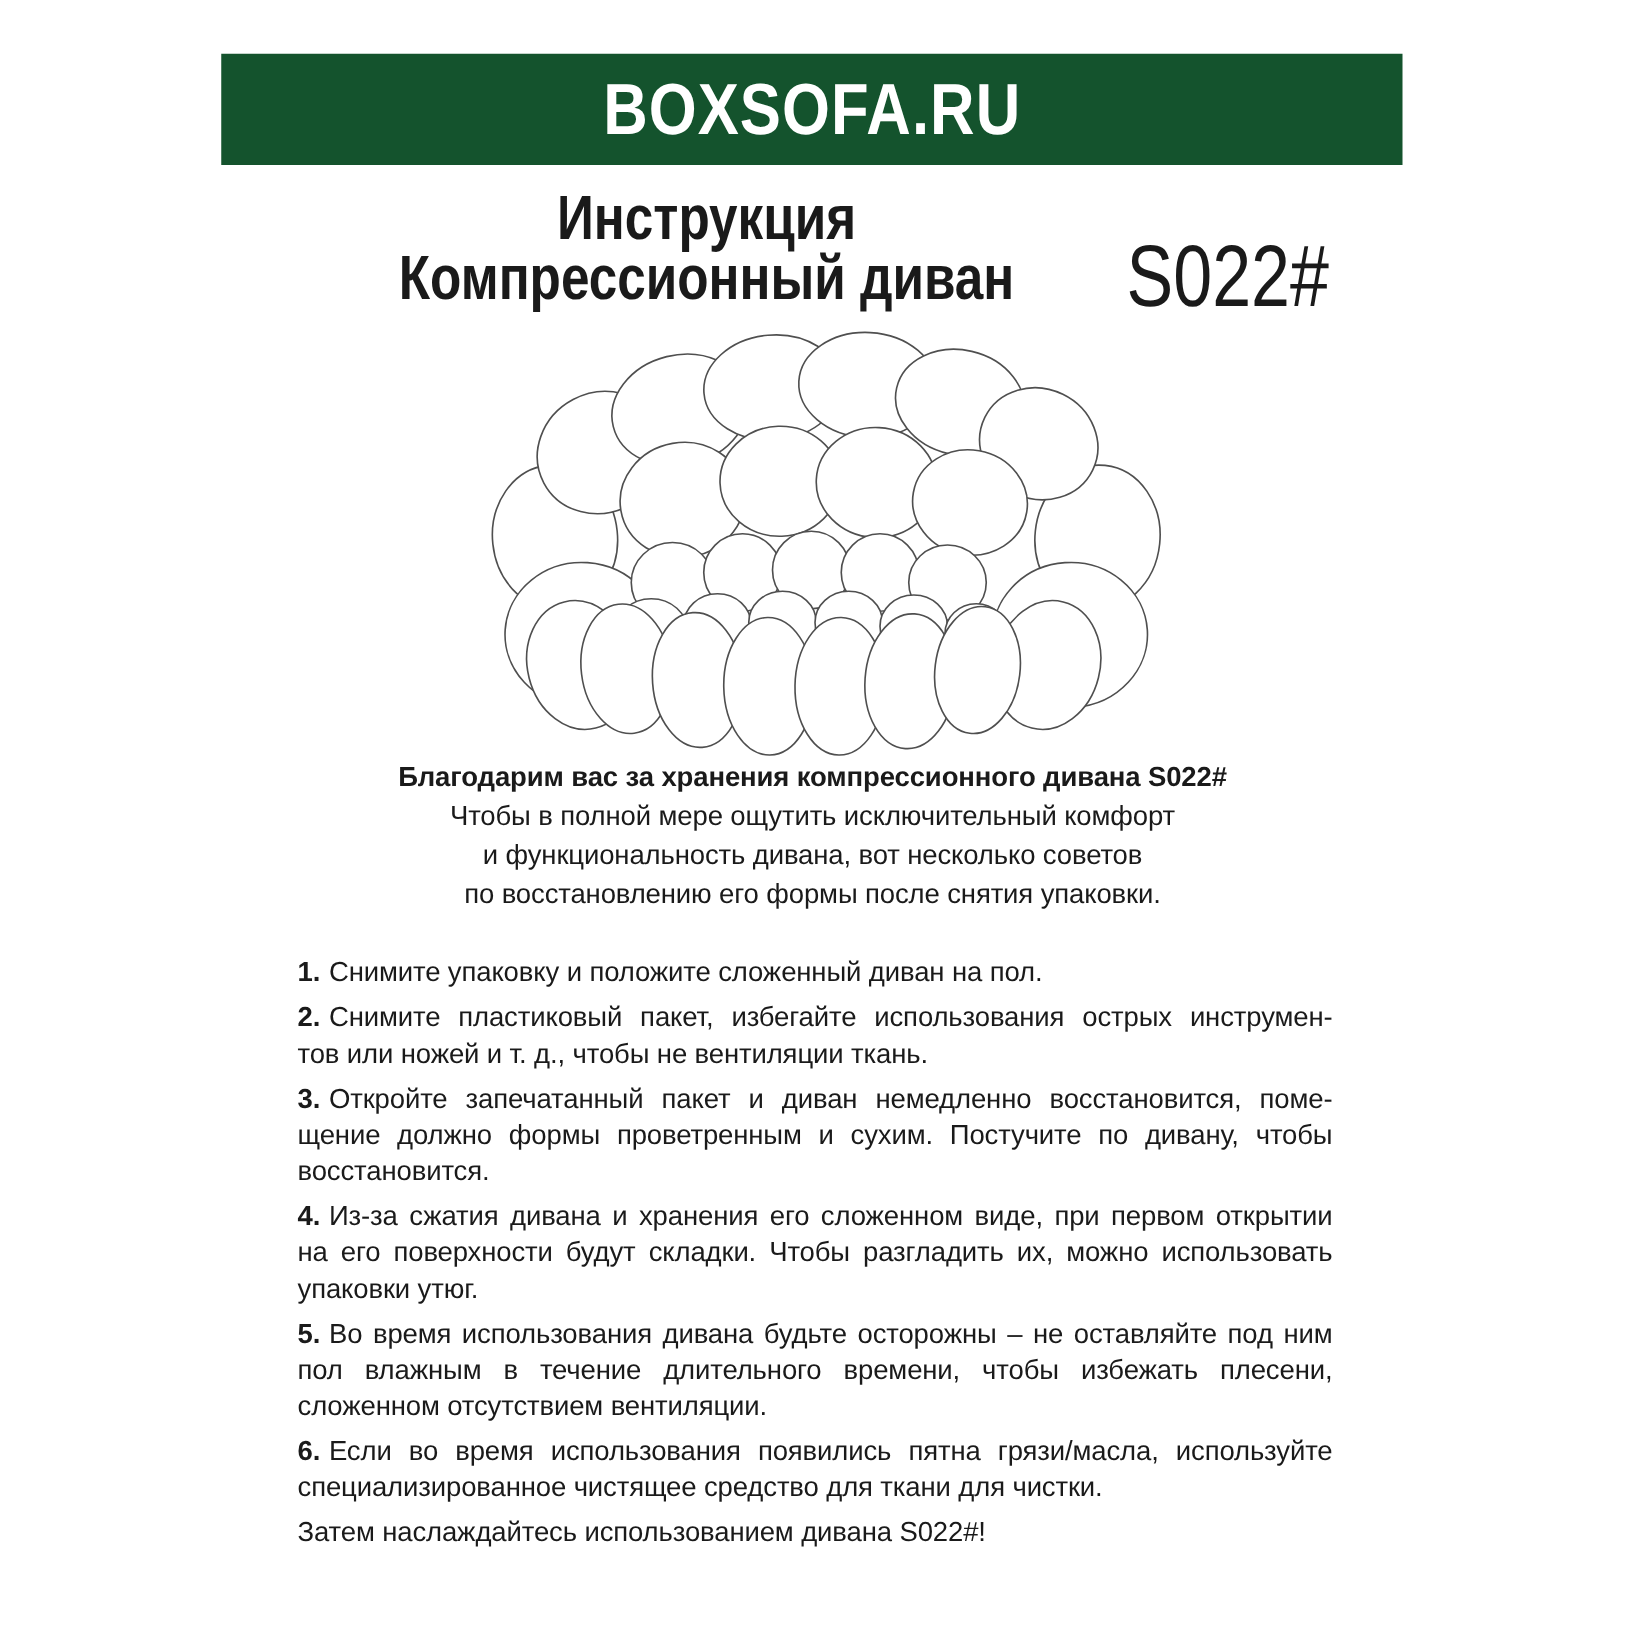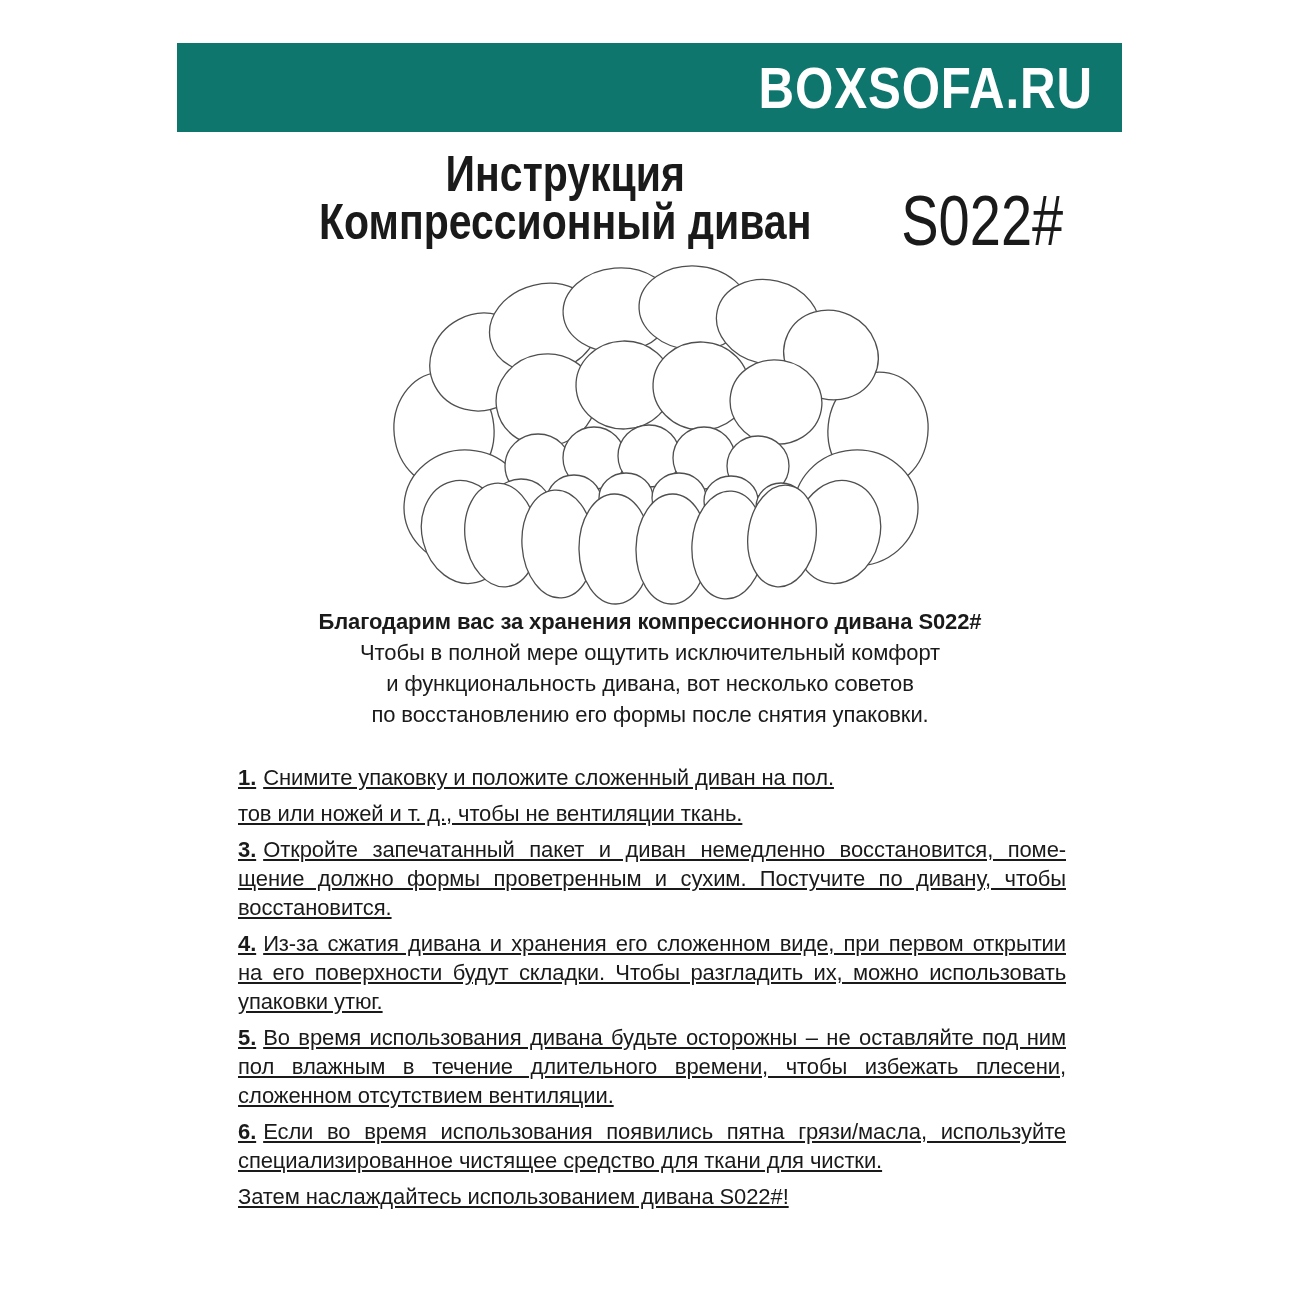--- a/index.html
+++ b/index.html
@@ -6,21 +6,21 @@
   body {
     width:1300px; height:1300px;
     font-family:"Liberation Sans", sans-serif;
     color:#1a1a1a;
   }
   .page { position:relative; width:1300px; height:1300px; background:#ffffff; overflow:hidden; }
 
   
   .banner {
     position:absolute; left:177px; top:43px; width:945px; height:89px;
-    background:#0f766e; display:flex; align-items:center; justify-content:flex-end;
+    background:#14532d; display:flex; align-items:center; justify-content:center;
   }
   .banner .logo-text {
     color:#ffffff; font-size:58px; font-weight:bold; letter-spacing:1px;
     transform:scaleX(0.85); white-space:nowrap;
   }
 
   
   .title-row {
     position:absolute; left:0; top:150px; width:1300px;
     display:flex; justify-content:center; align-items:flex-end; gap:16px;margin-left:24px;
@@ -45,21 +45,21 @@
     position:absolute; left:0; top:606px; width:1300px;
     text-align:center; font-size:22px; line-height:31px; letter-spacing:-0.1px;
   }
   .intro-bold { font-weight:bold; }
 
   
   .list {
     position:absolute; left:238px; top:763px; width:828px;
     font-size:22px; line-height:29px; letter-spacing:-0.1px;
   }
-  .item { margin-bottom:7px;text-decoration:underline; }
+  .item { margin-bottom:7px; }
   .line { text-align:left; }
   .line.just { text-align:justify; text-align-last:justify; }
   .num { font-weight:bold; margin-right:7px; }
   .closing { margin-top:0; }
 </style>
 </head>
 <body>
 
 <div class="page">
 
@@ -126,20 +126,21 @@
     <div>Чтобы в полной мере ощутить исключительный комфорт</div>
     <div>и функциональность дивана, вот несколько советов</div>
     <div>по восстановлению его формы после снятия упаковки.</div>
   </div>
 
   <div class="list" id="instructions">
       <div class="item">
         <div class="line"><b class="num">1.</b>Снимите упаковку и положите сложенный диван на пол.</div>
       </div>
       <div class="item">
+        <div class="line just"><b class="num">2.</b>Снимите пластиковый пакет, избегайте использования острых инструмен-</div>
         <div class="line">тов или ножей и т. д., чтобы не вентиляции ткань.</div>
       </div>
       <div class="item">
         <div class="line just"><b class="num">3.</b>Откройте запечатанный пакет и диван немедленно восстановится, поме-</div>
         <div class="line just">щение должно формы проветренным и сухим. Постучите по дивану, чтобы</div>
         <div class="line">восстановится.</div>
       </div>
       <div class="item">
         <div class="line just"><b class="num">4.</b>Из-за сжатия дивана и хранения его сложенном виде, при первом открытии</div>
         <div class="line just">на его поверхности будут складки. Чтобы разгладить их, можно использовать</div>

